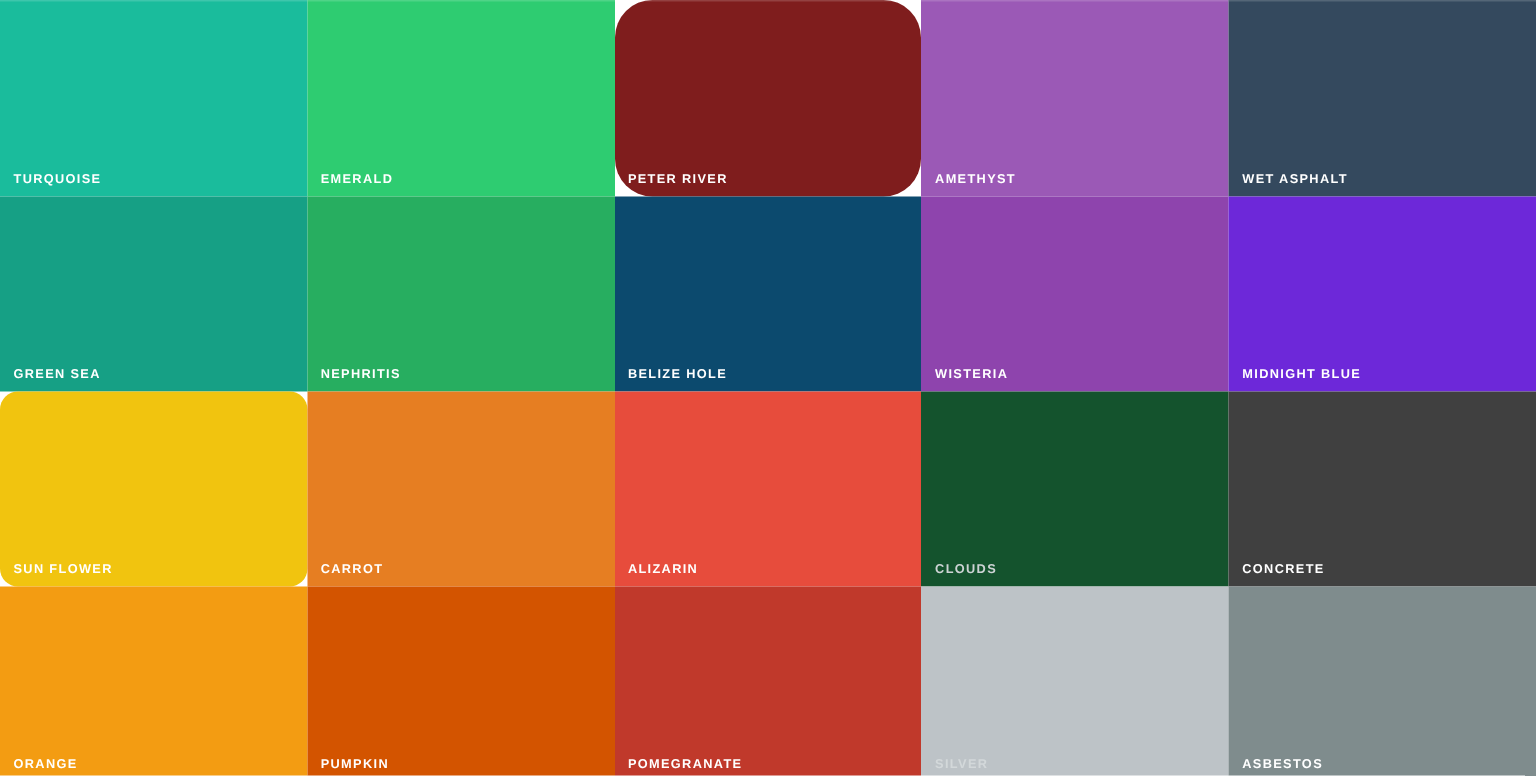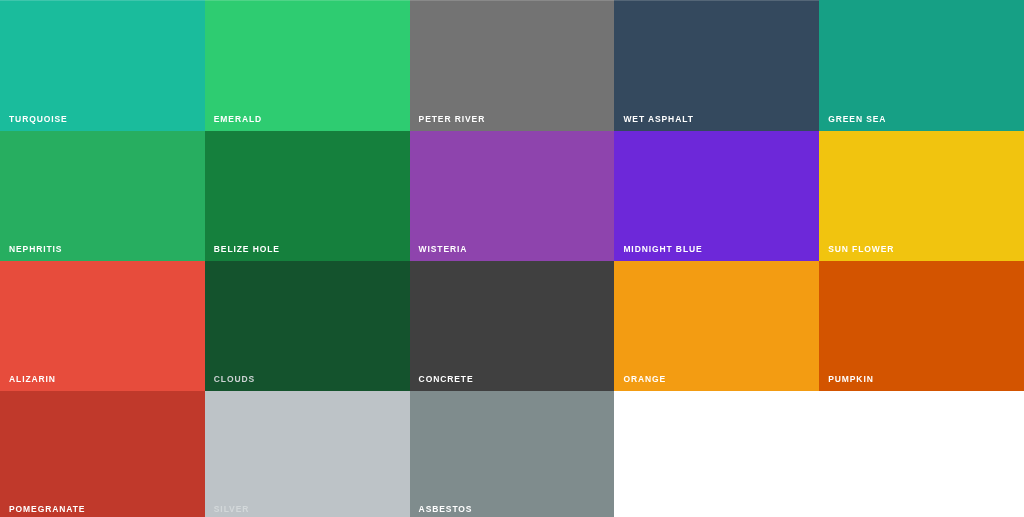--- a/index.html
+++ b/index.html
@@ -67,45 +67,51 @@
 <body>
 
 <div id="palette-grid">
 
   <div class="swatch top-row" title="TURQUOISE #1abc9c" style="background-color: rgb(26, 188, 156);">
     <span class="swatch-label">TURQUOISE</span>
   </div>
   <div class="swatch top-row" title="EMERALD #2ecc71" style="background-color: rgb(46, 204, 113);">
     <span class="swatch-label">EMERALD</span>
   </div>
-  <div class="swatch top-row" title="PETER RIVER #3498db" style="background-color: #737373;">
+  <div class="swatch top-row" title="PETER RIVER #3498db" style="background-color: #7f1d1d; border-radius: 25px;">
     <span class="swatch-label">PETER RIVER</span>
+  </div>
+  <div class="swatch top-row" title="AMETHYST #9b59b6" style="background-color: rgb(155, 89, 182);">
+    <span class="swatch-label">AMETHYST</span>
   </div>
   <div class="swatch top-row" title="WET ASPHALT #34495e" style="background-color: rgb(52, 73, 94);">
     <span class="swatch-label">WET ASPHALT</span>
   </div>
 
   <div class="swatch" title="GREEN SEA #16a085" style="background-color: rgb(22, 160, 133); text-decoration: underline;">
     <span class="swatch-label">GREEN SEA</span>
   </div>
   <div class="swatch" title="NEPHRITIS #27ae60" style="background-color: rgb(39, 174, 96);">
     <span class="swatch-label">NEPHRITIS</span>
   </div>
-  <div class="swatch" title="BELIZE HOLE #2980b9" style="background-color: #15803d; text-decoration: underline;">
+  <div class="swatch" title="BELIZE HOLE #2980b9" style="background-color: #0c4a6e; text-decoration: underline;">
     <span class="swatch-label">BELIZE HOLE</span>
   </div>
   <div class="swatch" title="WISTERIA #8e44ad" style="background-color: rgb(142, 68, 173);">
     <span class="swatch-label">WISTERIA</span>
   </div>
   <div class="swatch" title="MIDNIGHT BLUE #2c3e50" style="background-color: #6d28d9;">
     <span class="swatch-label">MIDNIGHT BLUE</span>
   </div>
 
-  <div class="swatch" title="SUN FLOWER #f1c40f" style="background-color: rgb(241, 196, 15);">
+  <div class="swatch" title="SUN FLOWER #f1c40f" style="background-color: rgb(241, 196, 15); border-radius: 12px;">
     <span class="swatch-label">SUN FLOWER</span>
+  </div>
+  <div class="swatch" title="CARROT #e67e22" style="background-color: rgb(230, 126, 34);">
+    <span class="swatch-label">CARROT</span>
   </div>
   <div class="swatch" title="ALIZARIN #e74c3c" style="background-color: rgb(231, 76, 60);">
     <span class="swatch-label">ALIZARIN</span>
   </div>
   <div class="swatch" title="CLOUDS #ecf0f1" style="background-color: #14532d;">
     <span class="swatch-label dim">CLOUDS</span>
   </div>
   <div class="swatch" title="CONCRETE #95a5a6" style="background-color: #404040;">
     <span class="swatch-label">CONCRETE</span>
   </div>

